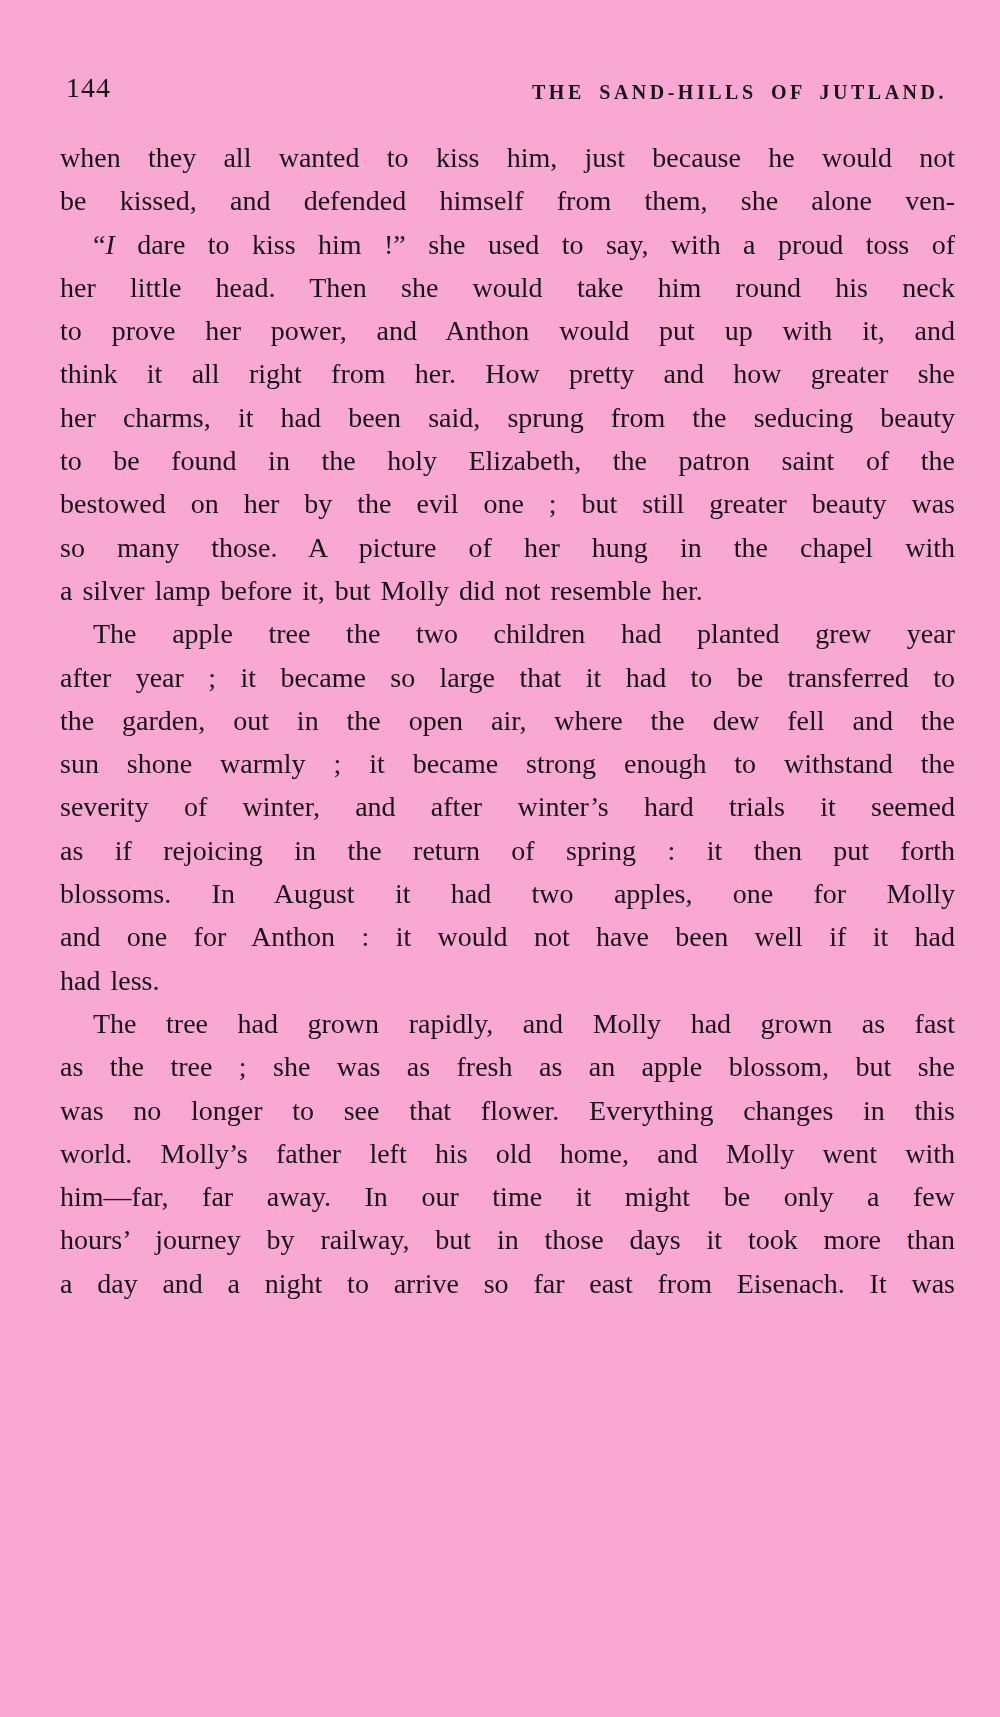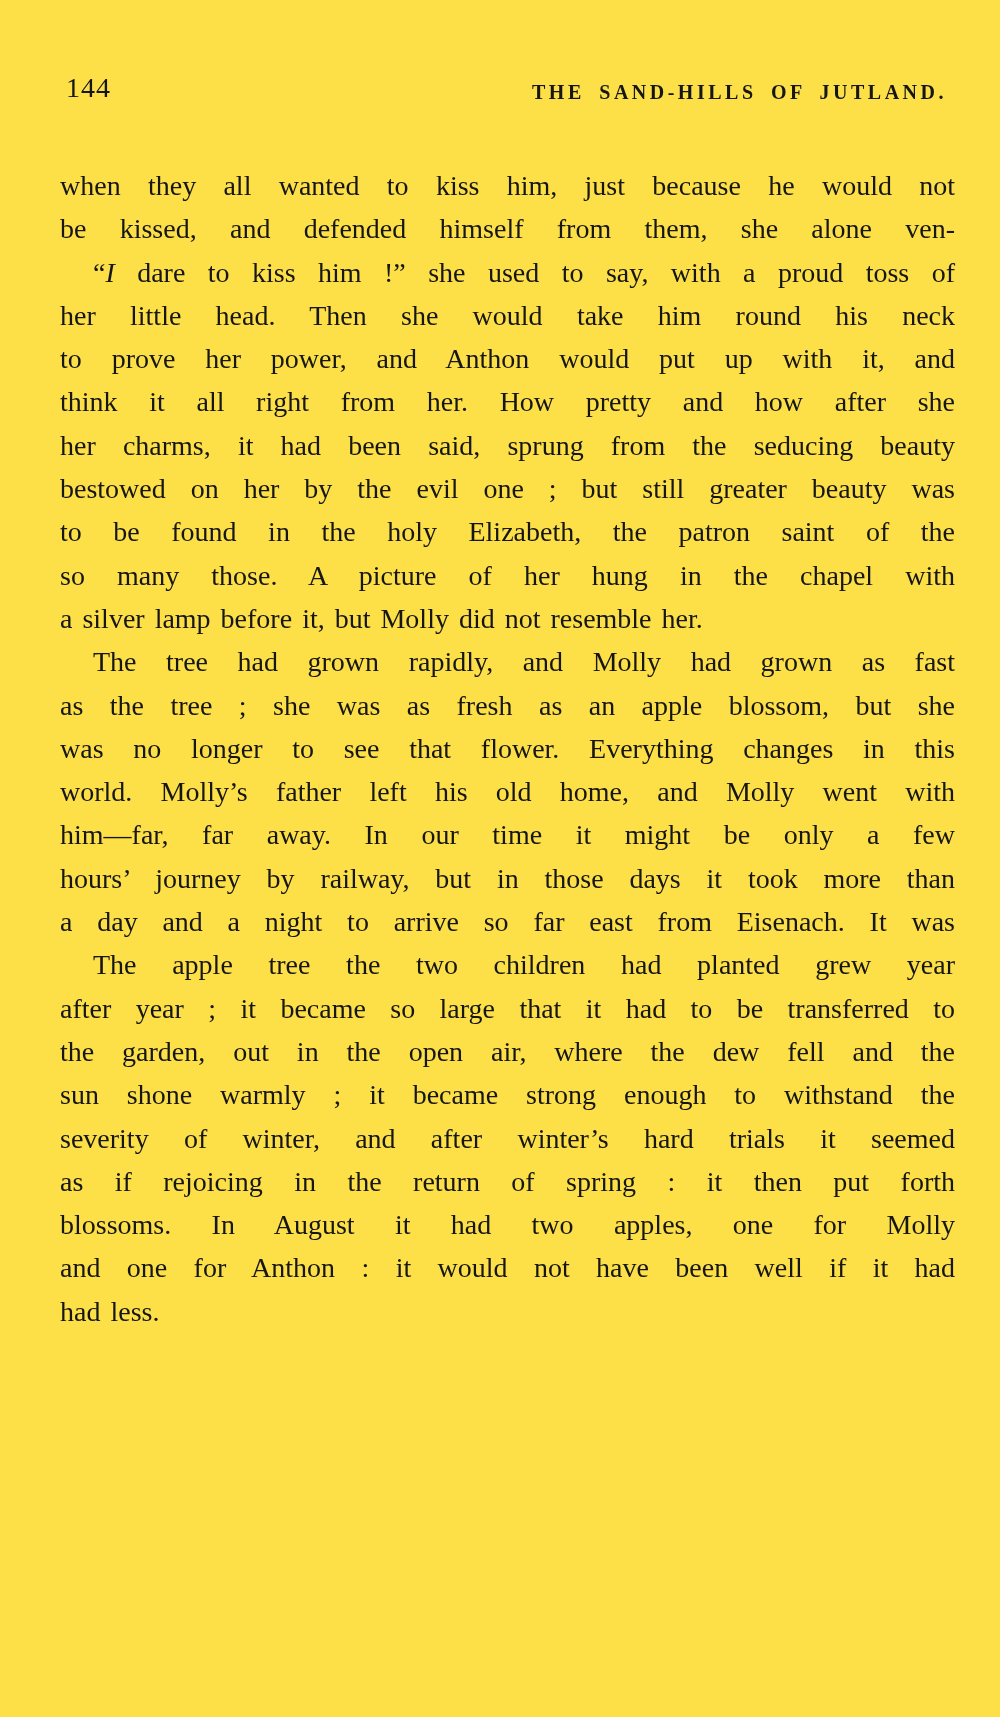--- a/index.html
+++ b/index.html
@@ -4,21 +4,21 @@
 <style>
   html, body {
     margin: 0;
     padding: 0;
     background: #e8e8e8;
   }
   .page {
     position: relative;
     width: 1000px;
     height: 1717px;
-    background: #fde047;
+    background: #f9a8d4;
     font-family: "Liberation Serif", "DejaVu Serif", serif;
     color: #161616;
     overflow: hidden;
   }
   .header {
     position: absolute;
     top: 78px;
     left: 60px;
     width: 895px;
     height: 40px;
@@ -40,21 +40,20 @@
     transform: translateX(-8px);
   }
   .body-text {
     position: absolute;
     top: 136px;
     left: 60px;
     width: 895px;
     font-size: 28px;
     line-height: 43.3px;
     word-spacing: 3px;
-    margin-top: 28px;
   }
   .line {
     text-align: justify;
     text-align-last: justify;
     text-justify: inter-word;
   }
   .line.endp {
     text-align-last: left;
   }
   .line.indent {
@@ -75,41 +74,41 @@
   </div>
   <div class="body-text">
       <div class="paragraph">
         <div class="line">when they all wanted to kiss him, just because he would not</div>
         <div class="line">be kissed, and defended himself from them, she alone ven-</div>
       </div>
       <div class="paragraph">
         <div class="line indent"><span>“</span><em>I</em><span> dare to kiss him !” she used to say, with a proud toss of</span></div>
         <div class="line">her little head.  Then she would take him round his neck</div>
         <div class="line">to prove her power, and Anthon would put up with it, and</div>
-        <div class="line">think it all right from her.  How pretty and how after she</div>
+        <div class="line">think it all right from her.  How pretty and how greater she</div>
         <div class="line">her charms, it had been said, sprung from the seducing beauty</div>
+        <div class="line">to be found in the holy Elizabeth, the patron saint of the</div>
         <div class="line">bestowed on her by the evil one ; but still greater beauty was</div>
-        <div class="line">to be found in the holy Elizabeth, the patron saint of the</div>
         <div class="line">so many those.  A picture of her hung in the chapel with</div>
         <div class="line endp">a silver lamp before it, but Molly did not resemble her.</div>
-      </div>
-      <div class="paragraph">
-        <div class="line indent">The tree had grown rapidly, and Molly had grown as fast</div>
-        <div class="line">as the tree ; she was as fresh as an apple blossom, but she</div>
-        <div class="line">was no longer to see that flower.  Everything changes in this</div>
-        <div class="line">world.  Molly’s father left his old home, and Molly went with</div>
-        <div class="line">him—far, far away.  In our time it might be only a few</div>
-        <div class="line">hours’ journey by railway, but in those days it took more than</div>
-        <div class="line">a day and a night to arrive so far east from Eisenach.  It was</div>
       </div>
       <div class="paragraph">
         <div class="line indent">The apple tree the two children had planted grew year</div>
         <div class="line">after year ; it became so large that it had to be transferred to</div>
         <div class="line">the garden, out in the open air, where the dew fell and the</div>
         <div class="line">sun shone warmly ; it became strong enough to withstand the</div>
         <div class="line">severity of winter, and after winter’s hard trials it seemed</div>
         <div class="line">as if rejoicing in the return of spring : it then put forth</div>
         <div class="line">blossoms.  In August it had two apples, one for Molly</div>
         <div class="line">and one for Anthon : it would not have been well if it had</div>
         <div class="line endp">had less.</div>
       </div>
+      <div class="paragraph">
+        <div class="line indent">The tree had grown rapidly, and Molly had grown as fast</div>
+        <div class="line">as the tree ; she was as fresh as an apple blossom, but she</div>
+        <div class="line">was no longer to see that flower.  Everything changes in this</div>
+        <div class="line">world.  Molly’s father left his old home, and Molly went with</div>
+        <div class="line">him—far, far away.  In our time it might be only a few</div>
+        <div class="line">hours’ journey by railway, but in those days it took more than</div>
+        <div class="line">a day and a night to arrive so far east from Eisenach.  It was</div>
+      </div>
     </div>
 </div>
 
 </body></html>

